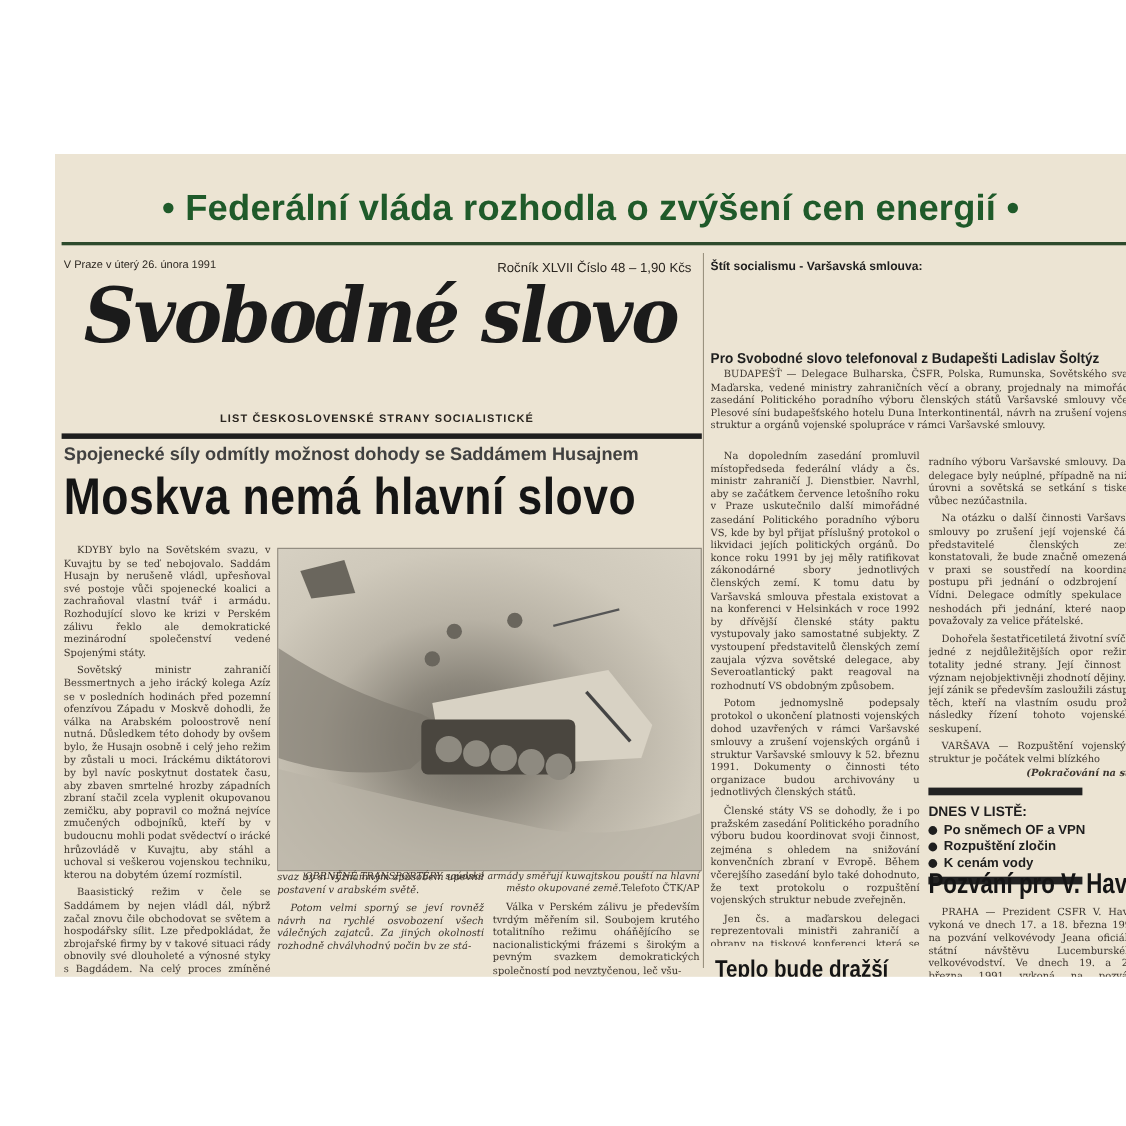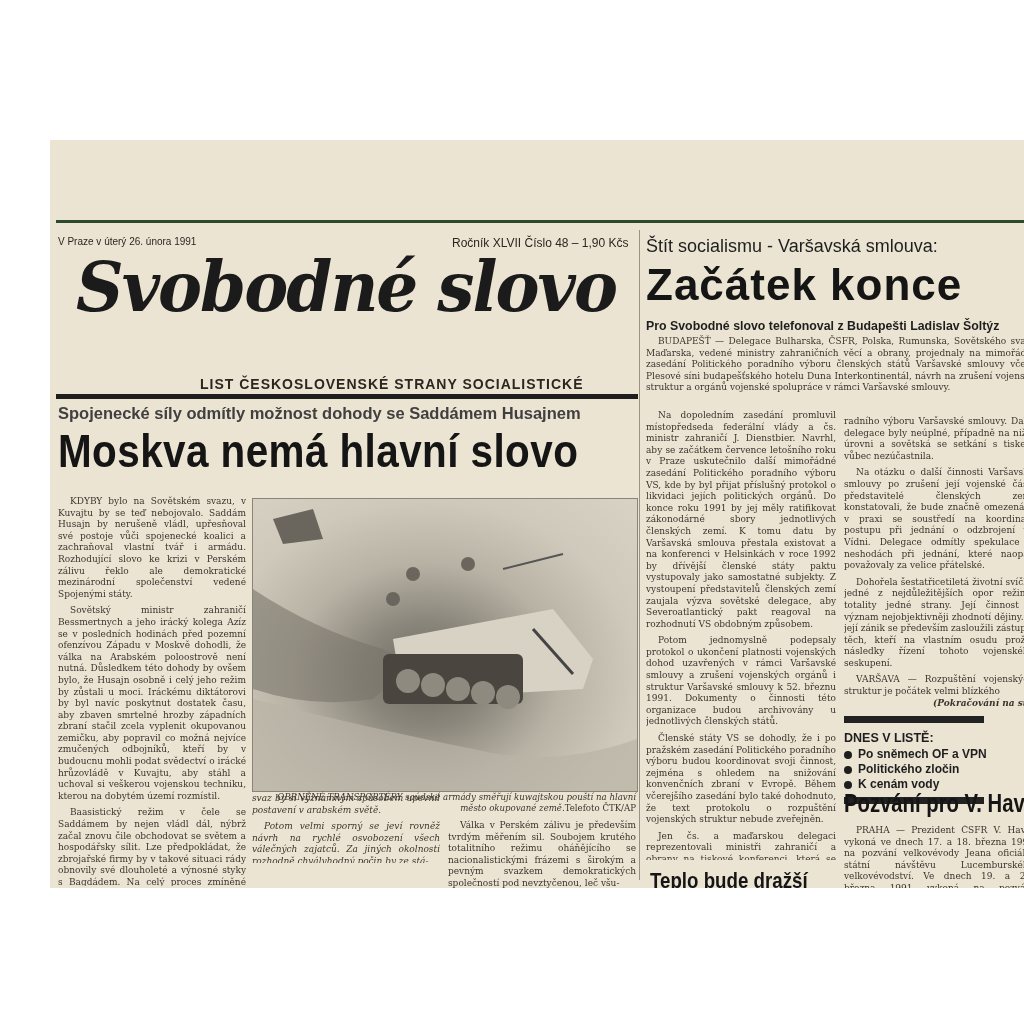--- a/index.html
+++ b/index.html
@@ -3,50 +3,51 @@
 <meta charset="utf-8">
 <style>
   html, body { margin:0; padding:0; }
   body { width:1024px; height:1024px; background:#ffffff; position:relative; overflow:hidden; font-family:"DejaVu Serif", serif; color:#2a2622; }
   .paper { position:absolute; left:50px; top:140px; width:974px; height:748px; background:#ece4d3; overflow:hidden; }
   .banner { position:absolute; left:0; top:30px; width:974px; text-align:center; font-family:"Liberation Sans", sans-serif; font-weight:bold; font-size:33px; color:#1f5a2a; letter-spacing:0.2px; white-space:nowrap; }
   .rule-green { position:absolute; left:6px; top:80px; width:968px; height:3px; background:#2d4a2c; }
   .dateline { position:absolute; left:8px; top:96px; font-family:"Liberation Sans", sans-serif; font-size:10px; color:#2b2620; }
   .issue { position:absolute; left:402px; top:96px; font-family:"Liberation Sans", sans-serif; font-size:12px; color:#2b2620; }
   .masthead { position:absolute; left:6px; top:108px; width:580px; text-align:center; font-family:"DejaVu Serif", serif; font-style:italic; font-weight:bold; font-size:66px; color:#1b1b1b; letter-spacing:-2px; transform:scaleY(1.05); }
-  .mast-sub { position:absolute; left:150px; top:236px; font-family:"Liberation Sans", sans-serif; font-weight:bold; font-size:14px; letter-spacing:1px; color:#2b2620; }
+  .mast-sub { position:absolute; left:150px; top:236px; font-family:"Liberation Sans", sans-serif; font-weight:bold; font-size:10px; letter-spacing:1px; color:#2b2620; }
   .rule-black { position:absolute; left:6px; top:254px; width:582px; height:5px; background:#1e1e1e; }
   .kicker { position:absolute; left:8px; top:245px; font-family:"Liberation Sans", sans-serif; font-weight:bold; font-size:16.5px; color:#404040; white-space:nowrap; }
   .kicker.top { top:264px; }
   .headline { position:absolute; left:8px; top:283px; font-family:"Liberation Sans", sans-serif; font-weight:bold; font-size:47px; color:#151515; transform:scaleX(0.86); transform-origin:left; white-space:nowrap; letter-spacing:0.5px; }
   .col { position:absolute; font-family:"DejaVu Serif", serif; font-size:9px; line-height:11.6px; color:#3b342d; text-align:justify; }
   .col p { margin:0 0 5px 0; text-indent:12px; }
   .photo { position:absolute; left:202px; top:358px; width:384px; height:292px; background:
      radial-gradient(ellipse at 45% 60%, #6e6a62 0%, #8c877c 22%, #b8b2a5 45%, #cfc9bb 70%, #d9d3c5 100%); border:1px solid #8a8478; overflow:hidden; }
   .caption { position:absolute; left:202px; top:652px; width:384px; font-family:"DejaVu Serif", serif; font-style:italic; font-size:8.6px; line-height:11px; color:#3b342d;text-align:right; }
   .caption .credit { float:right; font-style:normal; }
-  .right-kicker { position:absolute; left:596px; top:96px; font-family:"Liberation Sans", sans-serif; font-weight:normal; font-size:18px; color:#1e1e1e; white-space:nowrap; }
+  .right-kicker { position:absolute; left:596px; top:96px; font-family:"Liberation Sans", sans-serif; font-weight:bold; font-size:11px; color:#1e1e1e; white-space:nowrap; }
   .right-headline { position:absolute; left:596px; top:120px; font-family:"Liberation Sans", sans-serif; font-weight:bold; font-size:44px; color:#151515; white-space:nowrap; letter-spacing:1px; }
   .right-byline { position:absolute; left:596px; top:178px; font-family:"Liberation Sans", sans-serif; font-weight:bold; font-size:13px; color:#1e1e1e; white-space:nowrap; transform:scaleX(0.95); transform-origin:left; }
   .lead-right { position:absolute; left:596px; top:196px; width:400px; font-family:"DejaVu Serif", serif; font-size:9px; line-height:11.6px; color:#3b342d; }
   .lead-right p { margin:0; text-indent:12px; text-align:justify; }
   .vrule { position:absolute; left:589px; top:90px; width:1px; height:650px; background:#9a927f; }
   .dnes { position:absolute; left:794px; top:576px; width:190px; font-family:"Liberation Sans", sans-serif; color:#1e1e1e; }
   .dnes .bar { height:7px; width:140px; background:#222; margin-bottom:8px; }
   .dnes .title { font-weight:bold; font-size:12.5px; margin-bottom:2px; }
   .dnes .item { font-size:12px; font-weight:bold; line-height:15px; display:flex; align-items:center; }
   .dnes .dot { width:8px; height:8px; border-radius:50%; background:#1e1e1e; margin-right:6px; display:inline-block; }
   .dnes .bar2 { height:7px; width:140px; background:#222; margin-top:5px; }
   .pozvani { position:absolute; left:794px; top:648px; font-family:"Liberation Sans", sans-serif; font-weight:bold; font-size:26px; color:#151515; white-space:nowrap; transform:scaleX(0.78); transform-origin:left; }
   .teplo { position:absolute; left:600px; top:728px; font-family:"Liberation Sans", sans-serif; font-weight:bold; font-size:22px; color:#151515; white-space:nowrap; transform:scaleX(0.85); transform-origin:left; }
 </style>
 </head>
 <body>
 
 <div class="paper">
+  <div class="banner">• Federální vláda rozhodla o zvýšení cen energií •</div>
   <div class="rule-green"></div>
 
   <div class="dateline">V Praze v úterý 26. února 1991</div>
   <div class="issue">Ročník XLVII Číslo 48 – 1,90 Kčs</div>
   <div class="masthead">Svobodné slovo</div>
   <div class="mast-sub">LIST ČESKOSLOVENSKÉ STRANY SOCIALISTICKÉ</div>
   <div class="rule-black"></div>
 
   <div class="kicker top">Spojenecké síly odmítly možnost dohody se Saddámem Husajnem</div>
   <div class="headline">Moskva nemá hlavní slovo</div>
@@ -87,21 +88,20 @@
     <p style="text-indent:0">svaz by si významným způsobem upevnil postavení v arabském světě.</p>
     <p>Potom velmi sporný se jeví rovněž návrh na rychlé osvobození všech válečných zajatců. Za jiných okolností rozhodně chvályhodný počin by ze stá-</p>
   </div>
   <div class="col" style="left:398px; top:680px; width:188px; height:70px; overflow:hidden;">
     <p>Válka v Perském zálivu je především tvrdým měřením sil. Soubojem krutého totalitního režimu oháňějícího se nacionalistickými frázemi s širokým a pevným svazkem demokratických společností pod nevztyčenou, leč všu-</p>
   </div>
 
   <div class="vrule"></div>
 
   <div class="right-kicker">Štít socialismu - Varšavská smlouva:</div>
-  <div class="right-headline">Začátek konce</div>
   <div class="right-byline">Pro Svobodné slovo telefonoval z Budapešti Ladislav Šoltýz</div>
   <div class="lead-right">
     <p>BUDAPEŠŤ — Delegace Bulharska, ČSFR, Polska, Rumunska, Sovětského svazu a Maďarska, vedené ministry zahraničních věcí a obrany, projednaly na mimořádném zasedání Politického poradního výboru členských států Varšavské smlouvy včera v Plesové síni budapešťského hotelu Duna Interkontinentál, návrh na zrušení vojenských struktur a orgánů vojenské spolupráce v rámci Varšavské smlouvy.</p>
   </div>
 
   <div class="col" style="left:596px; top:270px; width:190px; height:450px; overflow:hidden;">
     <p>Na dopoledním zasedání promluvil místopředseda federální vlády a čs. ministr zahraničí J. Dienstbier. Navrhl, aby se začátkem července letošního roku v Praze uskutečnilo další mimořádné zasedání Politického poradního výboru VS, kde by byl přijat příslušný protokol o likvidaci jejích politických orgánů. Do konce roku 1991 by jej měly ratifikovat zákonodárné sbory jednotlivých členských zemí. K tomu datu by Varšavská smlouva přestala existovat a na konferenci v Helsinkách v roce 1992 by dřívější členské státy paktu vystupovaly jako samostatné subjekty. Z vystoupení představitelů členských zemí zaujala výzva sovětské delegace, aby Severoatlantický pakt reagoval na rozhodnutí VS obdobným způsobem.</p>
     <p>Potom jednomyslně podepsaly protokol o ukončení platnosti vojenských dohod uzavřených v rámci Varšavské smlouvy a zrušení vojenských orgánů i struktur Varšavské smlouvy k 52. březnu 1991. Dokumenty o činnosti této organizace budou archivovány u jednotlivých členských států.</p>
     <p>Členské státy VS se dohodly, že i po pražském zasedání Politického poradního výboru budou koordinovat svoji činnost, zejména s ohledem na snižování konvenčních zbraní v Evropě. Během včerejšího zasedání bylo také dohodnuto, že text protokolu o rozpuštění vojenských struktur nebude zveřejněn.</p>
     <p>Jen čs. a maďarskou delegaci reprezentovali ministři zahraničí a obrany na tiskové konferenci, která se konala na závěr zasedání Politického po-</p>
@@ -117,21 +117,21 @@
 
   <div class="dnes">
     <div class="bar"></div>
     <div class="title">DNES V LISTĚ:</div>
     <div class="item">
         <span class="dot"></span>
         <span>Po sněmech OF a VPN</span>
       </div>
     <div class="item">
         <span class="dot"></span>
-        <span>Politického zločin</span>
+        <span>Rozpuštění zločin</span>
       </div>
     <div class="item">
         <span class="dot"></span>
         <span>K cenám vody</span>
       </div>
     <div class="bar2"></div>
   </div>
 
   <div class="pozvani">Pozvání pro V. Havla</div>
   <div class="col" style="left:794px; top:685px; width:190px; height:66px; overflow:hidden;">

